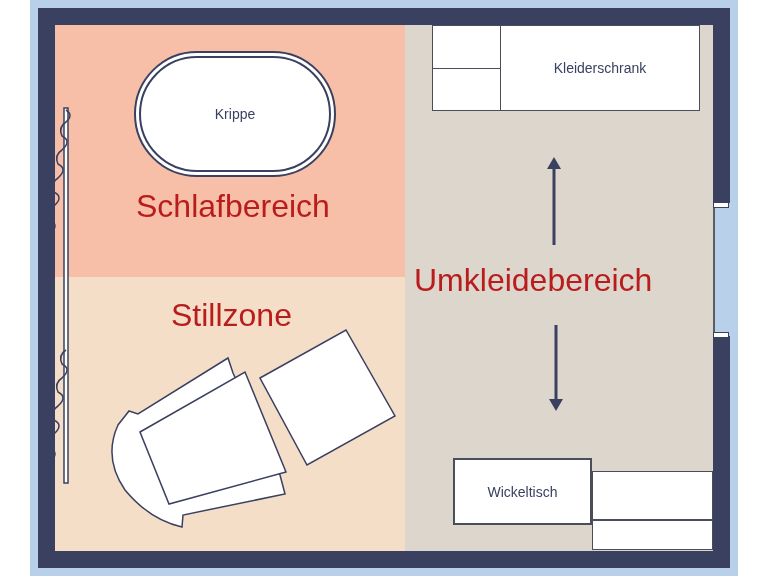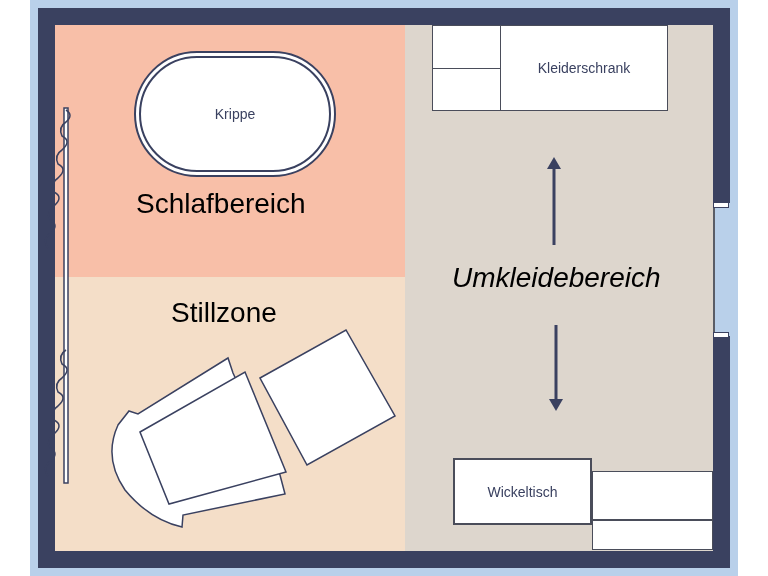--- a/index.html
+++ b/index.html
@@ -6,21 +6,21 @@
   body{width:768px;height:576px;position:relative;overflow:hidden;font-family:"Liberation Sans",sans-serif;}
   .abs{position:absolute;}
   #outer{left:30px;top:0;width:708px;height:576px;background:#b9d0ea;}
   #wall{left:38px;top:8px;width:692px;height:560px;background:#3a4160;}
   #sleep{left:55px;top:25px;width:350px;height:252px;background:#f8bfa8;}
   #nurse{left:55px;top:277px;width:350px;height:274px;background:#f4dec8;}
   #change{left:405px;top:25px;width:308px;height:526px;background:#ddd6cd;}
   #door-gap{left:713px;top:203px;width:17px;height:133px;background:#b9d0ea;}
   #door-line{left:713px;top:203px;width:2px;height:133px;background:#5a5d66;}
   .jamb{width:14px;height:4px;background:#fff;border:1px solid #3a4160;}
-  .label-lg{color:#000000;font-size:28px;white-space:nowrap;}
+  .label-lg{color:#b91c1c;font-size:32px;white-space:nowrap;}
   .label-sm{color:#3a4160;font-size:14px;white-space:nowrap;}
   .box{background:#fff;border:2px solid #4a4d5a;box-sizing:border-box;display:flex;align-items:center;justify-content:center;}
   svg{position:absolute;left:0;top:0;}
 </style>
 </head>
 <body>
 
 <div class="abs" id="outer"></div>
 <div class="abs" id="wall"></div>
 <div class="abs" id="sleep"></div>
@@ -33,25 +33,25 @@
 <div class="abs jamb" style="left:713px;top:332px;"></div>
 
 <div class="abs" style="left:134px;top:51px;width:202px;height:126px;border:2px solid #3a4160;border-radius:63px;box-sizing:border-box;background:#fff;">
   <div class="abs" style="left:3px;top:3px;right:3px;bottom:3px;border:2px solid #3a4160;border-radius:58px;display:flex;align-items:center;justify-content:center;">
     <span class="label-sm">Krippe</span>
   </div>
 </div>
 
 <div class="abs label-lg" style="left:136px;top:188px;">Schlafbereich</div>
 <div class="abs label-lg" style="left:171px;top:297px;text-align:center;">Stillzone</div>
-<div class="abs label-lg" style="left:452px;top:262px;font-style:italic;">Umkleidebereich</div>
+<div class="abs label-lg" style="left:414px;top:262px;">Umkleidebereich</div>
 
 <div class="abs box" style="left:432px;top:25px;width:69px;height:44px;border-width:1px;"></div>
 <div class="abs box" style="left:432px;top:68px;width:69px;height:43px;border-width:1px;"></div>
-<div class="abs box" style="left:500px;top:25px;width:168px;height:86px;border-width:1px;">
+<div class="abs box" style="left:500px;top:25px;width:200px;height:86px;border-width:1px;">
   <span class="label-sm">Kleiderschrank</span>
 </div>
 
 <div class="abs box" style="left:453px;top:458px;width:139px;height:67px;">
   <span class="label-sm">Wickeltisch</span>
 </div>
 <div class="abs box" style="left:592px;top:471px;width:121px;height:49px;border-width:1px;"></div>
 <div class="abs box" style="left:592px;top:520px;width:121px;height:30px;border-width:1px;"></div>
 
 <svg width="768" height="576" viewBox="0 0 768 576">

